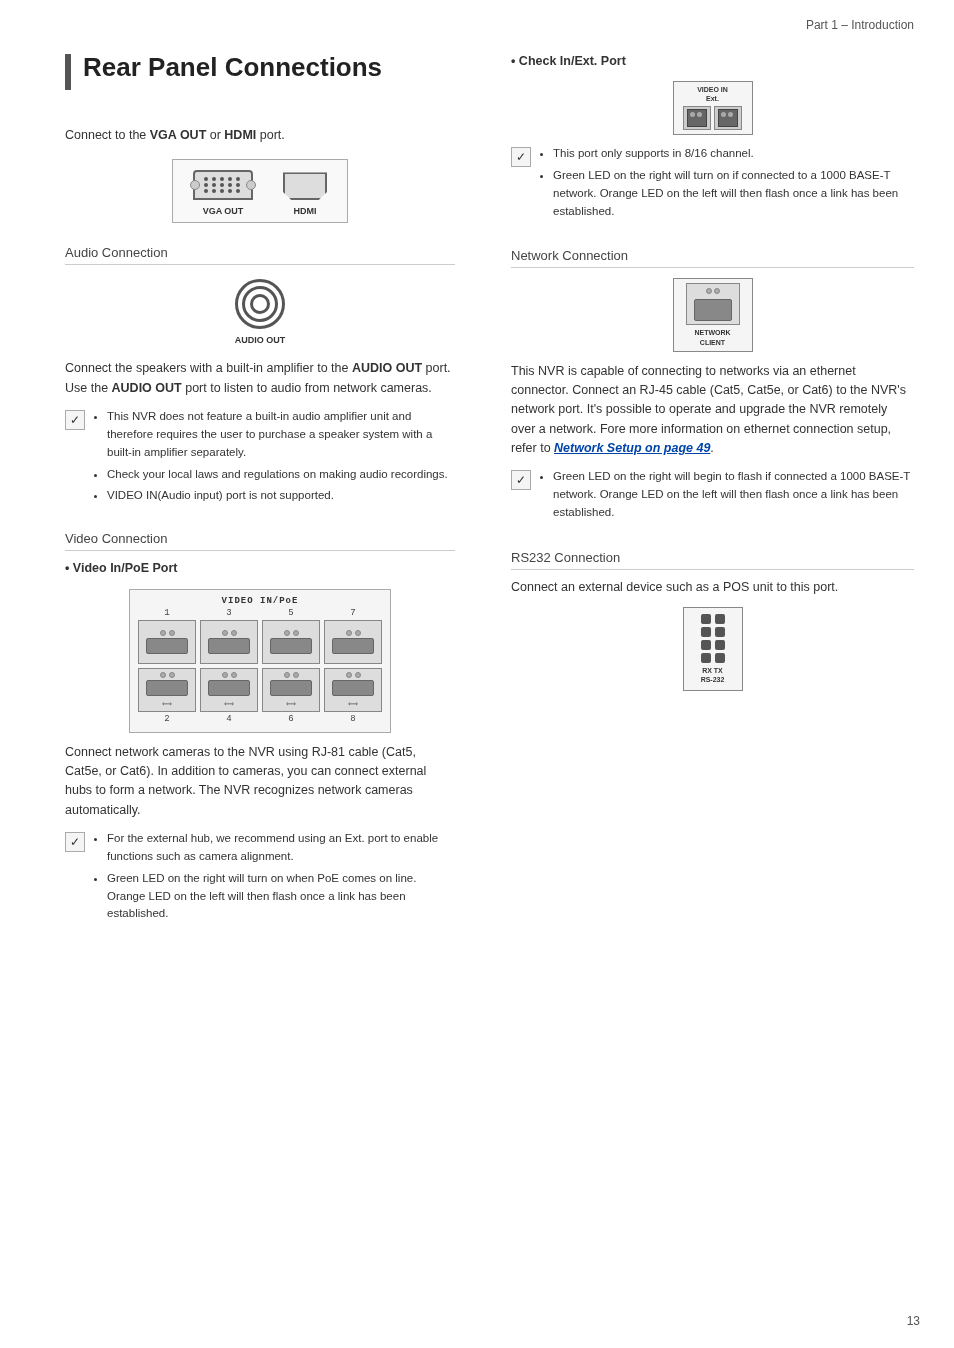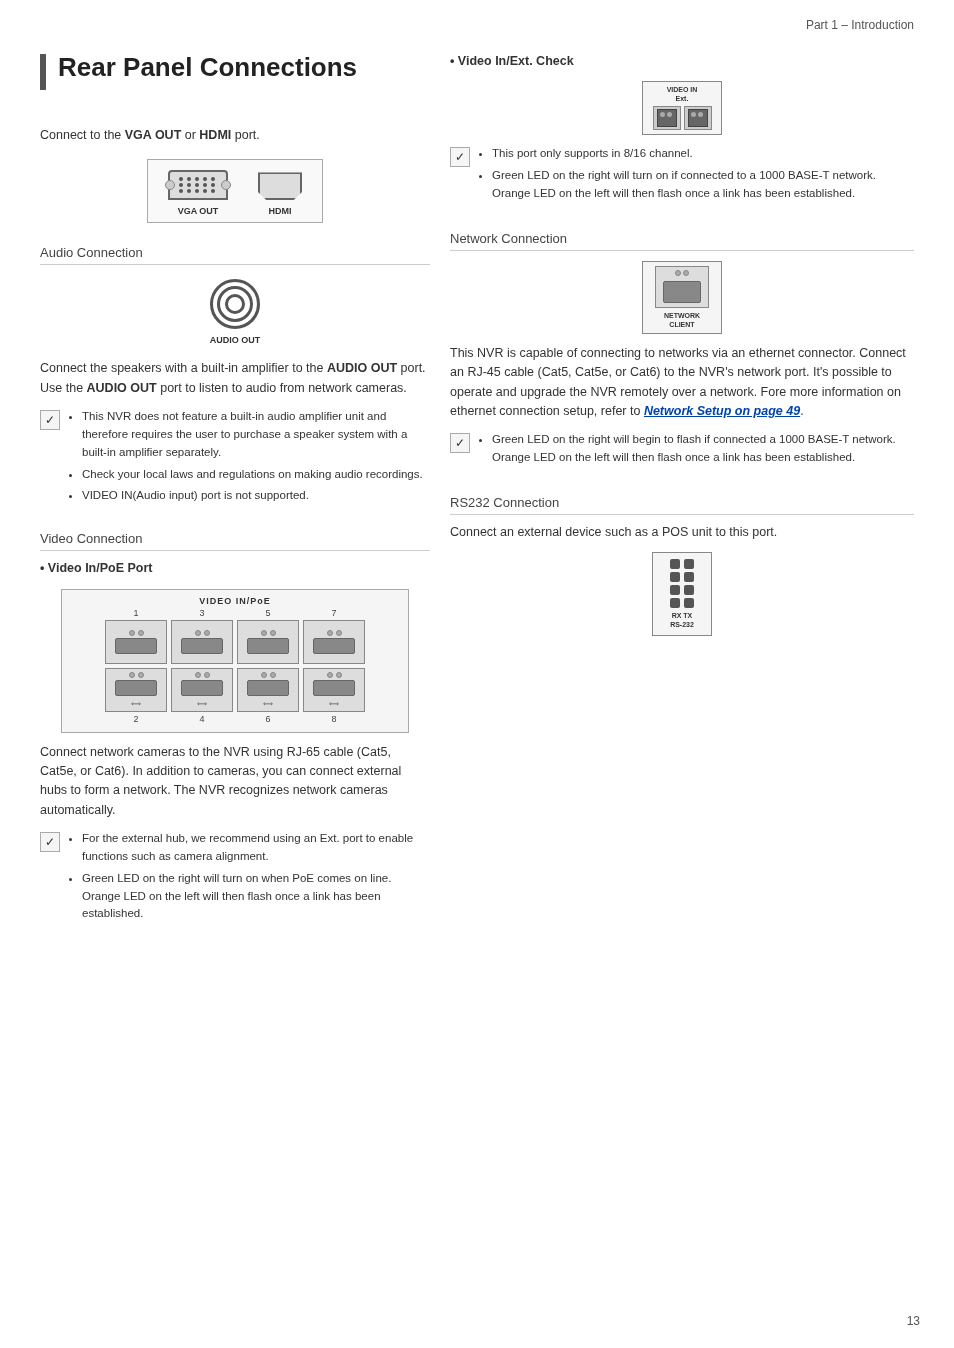--- a/index.html
+++ b/index.html
@@ -17,21 +17,22 @@
       text-align: right;
       padding: 18px 40px 10px 40px;
       font-size: 12px;
       color: #555;
       border-bottom: none;
     }
 
     .page-layout {
       display: flex;
       padding: 10px 40px 40px 40px;
-      gap: 20px;
+      gap: 56px;
+      margin-left: 25px;
     }
 
     .left-col {
       width: 390px;
       flex-shrink: 0;
     }
 
     .right-col {
       flex: 1;
     }
@@ -235,22 +236,23 @@
       margin-bottom: 4px;
       list-style: disc;
       margin-left: 14px;
     }
 
     
     .poe-diagram {
       border: 1px solid #aaa;
       background: #f5f5f5;
       margin: 10px auto;
-      width: 348px;
+      width: 262px;
       padding: 6px 8px;
+      font-family: Liberation Mono, monospace;
     }
 
     .poe-ports-top {
       display: flex;
       gap: 4px;
       justify-content: center;
       margin-bottom: 4px;
     }
 
     .poe-ports-bottom {
@@ -600,39 +602,39 @@
           </div>
         </div>
         <div class="top-num-row" style="margin-top:2px;">
           <div class="top-num">2</div>
           <div class="top-num">4</div>
           <div class="top-num">6</div>
           <div class="top-num">8</div>
         </div>
       </div>
 
-      <p class="body-text">Connect network cameras to the NVR using RJ-65 cable (Cat5, Cat5e, or Cat6). In addition to cameras, you can connect external hubs to form a network. The NVR recognizes network cameras automatically.</p>
+      <p class="body-text">Connect network cameras to the NVR using RJ-81 cable (Cat5, Cat5e, or Cat6). In addition to cameras, you can connect external hubs to form a network. The NVR recognizes network cameras automatically.</p>
 
       <div class="note-box">
         <div class="check-box">
           <span class="check-mark">✓</span>
         </div>
         <ul class="note-list">
           <li>For the external hub, we recommend using an Ext. port to enable functions such as camera alignment.</li>
           <li>Green LED on the right will turn on when PoE comes on line. Orange LED on the left will then flash once a link has been established.</li>
         </ul>
       </div>
     </div>
 
   </div>
 
   <div class="right-col">
 
     <div class="right-section">
-      <p class="body-text" style="font-weight:bold; margin-bottom:8px;">• Video In/Ext. Check</p>
+      <p class="body-text" style="font-weight:bold; margin-bottom:8px;">• Check In/Ext. Port</p>
 
       <div class="video-in-ext-diagram">
         <div class="ext-port-box">
           <div class="ext-label-top">
             <div>VIDEO IN</div>
             <div>Ext.</div>
           </div>
           <div class="ext-ports-row">
             <div class="small-port">
               <div style="width:20px;height:18px;background:#666;border:1px solid #444;">

